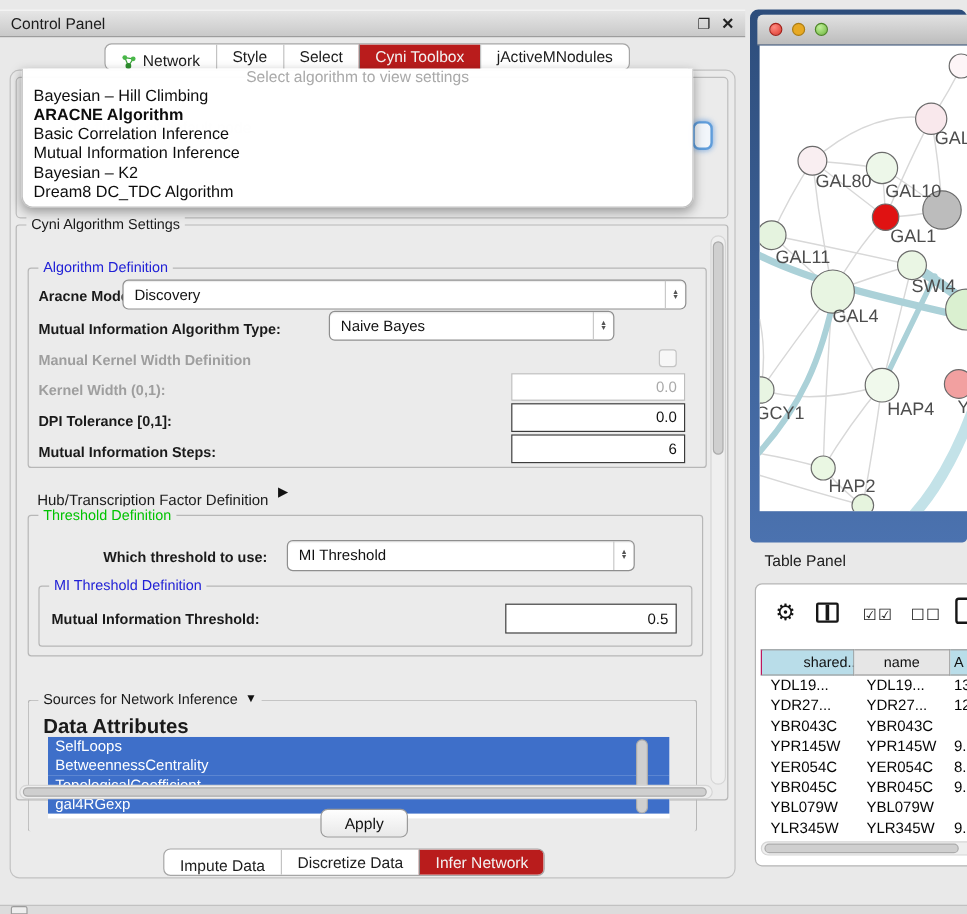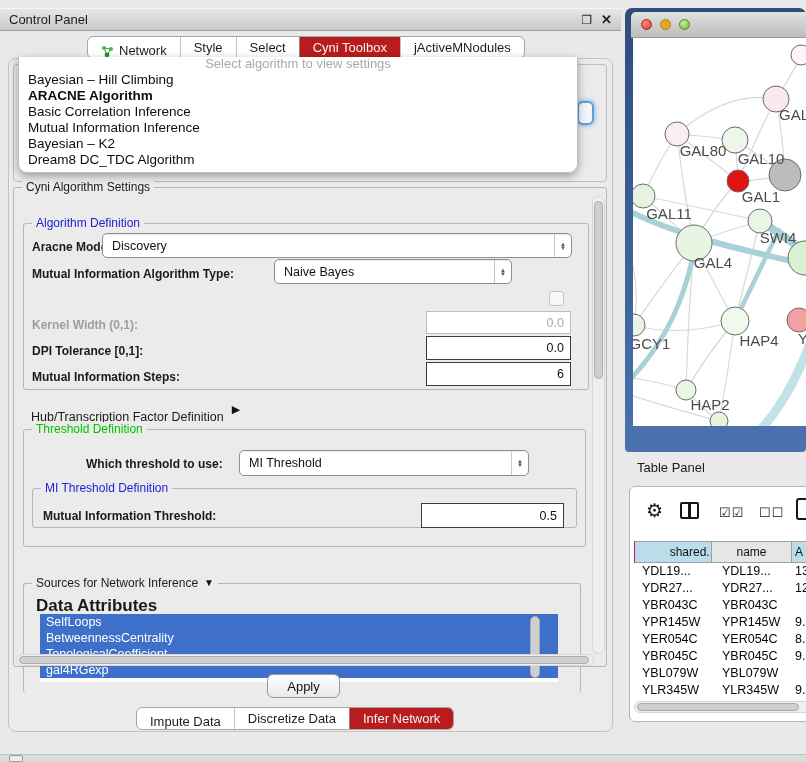--- a/index.html
+++ b/index.html
@@ -225,20 +225,21 @@
         </span>
     </div>
     <span class="abs fld-label" style="left:8px;top:43px;">Mutual Information Algorithm Type:</span>
     <div class="abs combo" style="left:250px;top:35px;width:238px;height:25px;">
       <span class="cval">Naive Bayes</span>
       <span class="stepper">
           <span>▲</span>
           <span>▼</span>
         </span>
     </div>
+    <span class="abs fld-label dis" style="left:8px;top:69px;">Manual Kernel Width Definition</span>
     <div class="abs checkbox" style="left:525px;top:67px;"></div>
     <span class="abs fld-label dis" style="left:8px;top:94px;">Kernel Width (0,1):</span>
     <div class="abs tfield dis" style="left:402px;top:87px;width:145px;height:23px;">0.0</div>
     <span class="abs fld-label" style="left:8px;top:120px;">DPI Tolerance [0,1]:</span>
     <div class="abs tfield" style="left:402px;top:112px;width:145px;height:24px;">0.0</div>
     <span class="abs fld-label" style="left:8px;top:146px;">Mutual Information Steps:</span>
     <div class="abs tfield" style="left:402px;top:138px;width:145px;height:24px;">6</div>
   </div>
 
   <div class="abs" style="left:17px;top:206px;display:flex;gap:8px;align-items:center;">
@@ -249,21 +250,21 @@
   <div class="abs group" style="left:9px;top:241px;width:563px;height:118px;">
     <span class="legend green">Threshold Definition</span>
     <span class="abs fld-label" style="left:62px;top:27px;">Which threshold to use:</span>
     <div class="abs combo" style="left:215px;top:20px;width:290px;height:26px;">
       <span class="cval">MI Threshold</span>
       <span class="stepper">
           <span>▲</span>
           <span>▼</span>
         </span>
     </div>
-    <div class="abs group" style="left:8px;top:58px;width:545px;height:40px;">
+    <div class="abs group" style="left:8px;top:58px;width:545px;height:51px;">
       <span class="legend blue" style="background:#ebebeb;">MI Threshold Definition</span>
       <span class="abs fld-label" style="left:10px;top:20px;">Mutual Information Threshold:</span>
       <div class="abs tfield" style="left:388px;top:14px;width:143px;height:25px;">0.5</div>
     </div>
   </div>
 
   <div class="abs group" style="left:9px;top:367px;width:558px;height:110px;border-bottom:none;margin-top:28px;">
     <span class="legend" style="display:flex;gap:6px;align-items:center;">
       <span>Sources for Network Inference</span>
       <span class="tri" style="font-size:10px;">▼</span>

